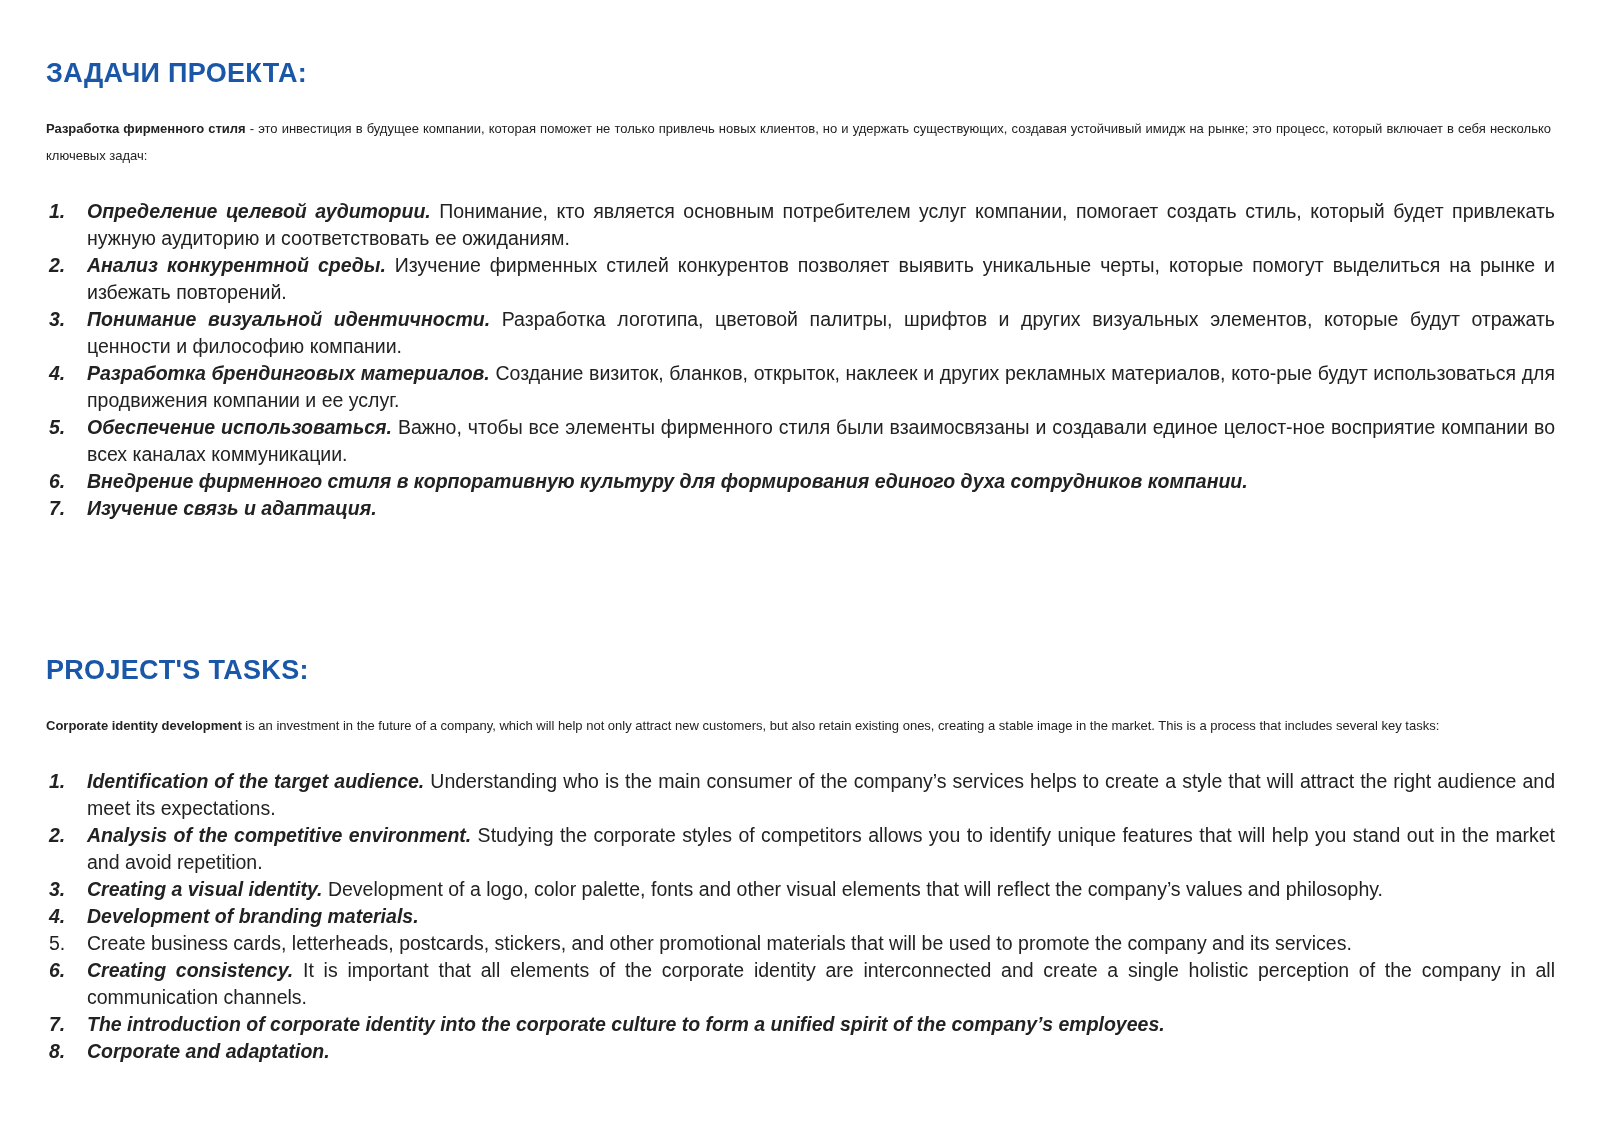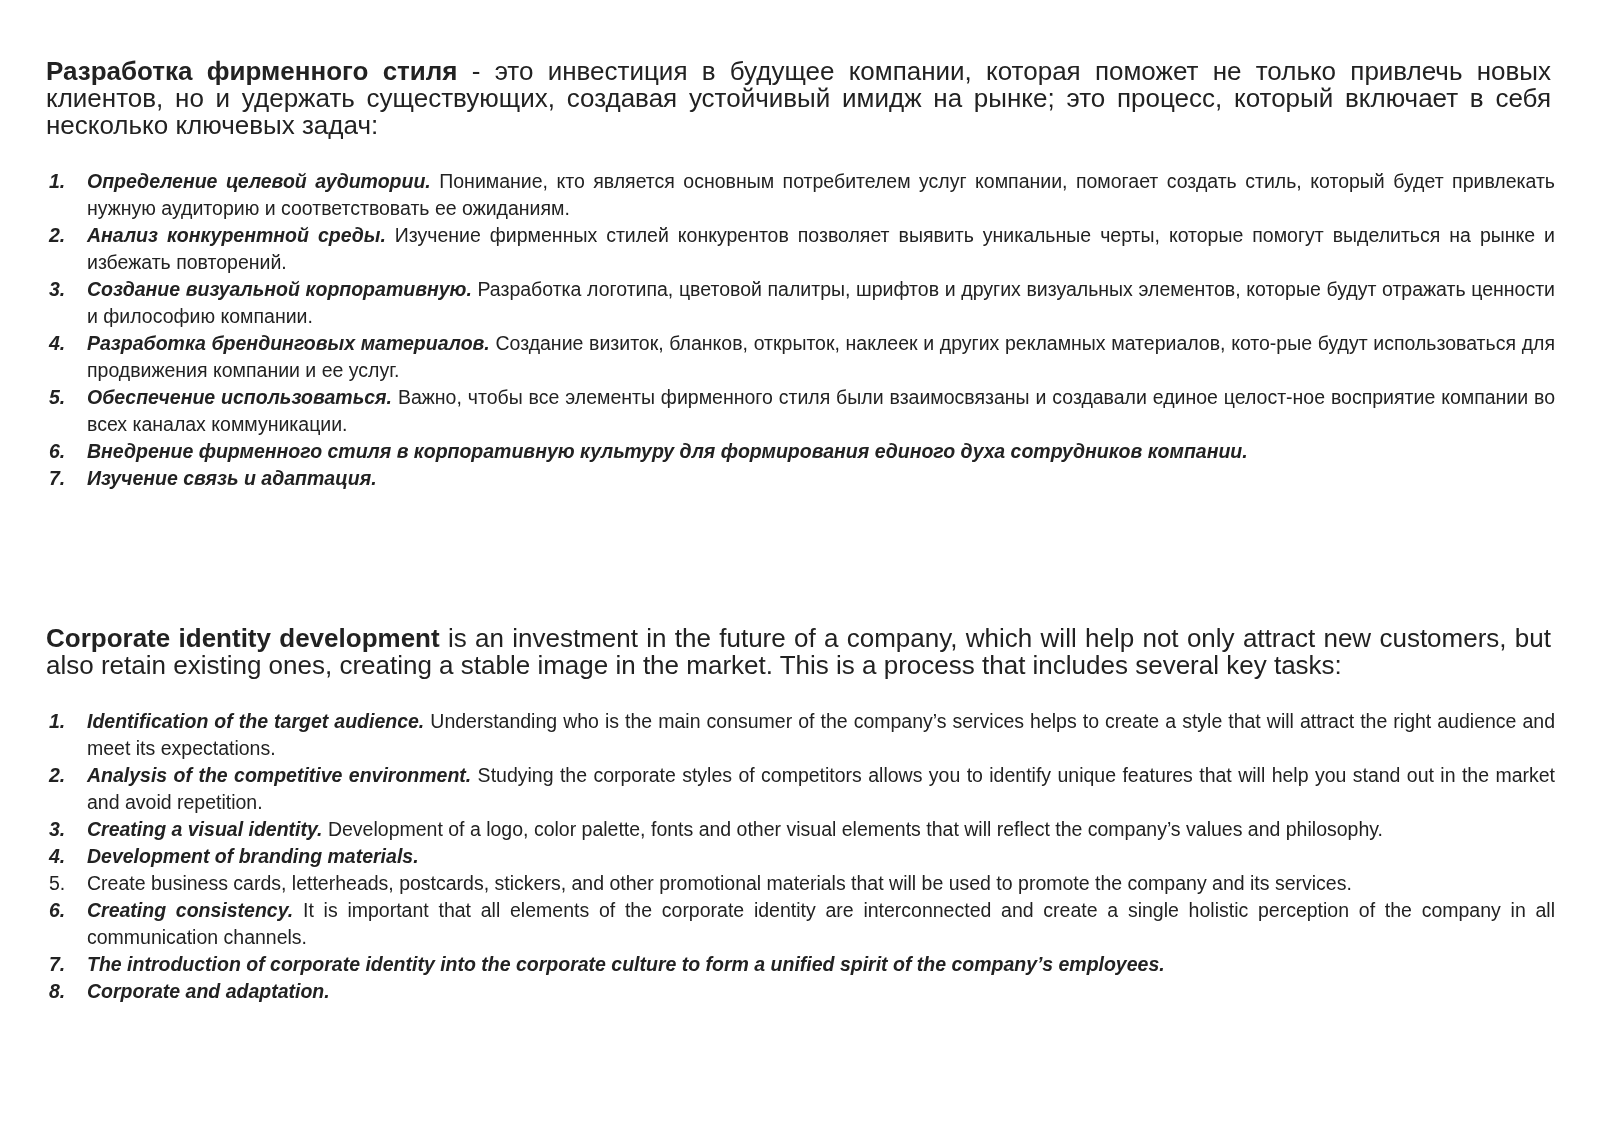--- a/index.html
+++ b/index.html
@@ -14,21 +14,21 @@
   }
   .heading {
     margin: 0 0 26px 0;
     font-size: 27px;
     font-weight: 800;
     letter-spacing: 0.3px;
     color: #1a57a8;
   }
   .intro {
     margin: 0 4px 29px 0;
-    font-size: 26px;
+    font-size: 13px;
     line-height: 27px;
     text-align: justify;
     color: #222222;
   }
   .intro-lead { font-weight: 700; }
   .tasklist {
     list-style: none;
     margin: 0;
     padding: 0;
     font-size: 19.5px;
@@ -47,35 +47,36 @@
   .body { flex: 1; text-align: justify; }
   .bi { font-weight: 700; font-style: italic; margin-top: 9px; }
   .section-en { margin-top: 133px; }
 </style>
 </head>
 <body>
 
 <div class="page">
 
   <section>
+    <h1 class="heading">ЗАДАЧИ ПРОЕКТА:</h1>
 
     <p class="intro"><span class="intro-lead">Разработка фирменного стиля</span><span> - это инвестиция в будущее компании, которая поможет не только привлечь новых клиентов, но и удержать существующих, создавая устойчивый имидж на рынке; это процесс, который включает в себя несколько ключевых задач:</span></p>
 
     <ol class="tasklist">
       <li class="item">
         <span class="num">1.</span>
         <span class="body"><span class="bi">Определение целевой аудитории.</span><span> Понимание, кто является основным потребителем услуг компании, помогает создать стиль, который будет привлекать нужную аудиторию и соответствовать ее ожиданиям.</span></span>
       </li>
       <li class="item">
         <span class="num">2.</span>
         <span class="body"><span class="bi">Анализ конкурентной среды.</span><span> Изучение фирменных стилей конкурентов позволяет выявить уникальные черты, которые помогут выделиться на рынке и избежать повторений.</span></span>
       </li>
       <li class="item">
         <span class="num">3.</span>
-        <span class="body"><span class="bi">Создание визуальной корпоративную.</span><span> Разработка логотипа, цветовой палитры, шрифтов и других визуальных элементов, которые будут отражать ценности и философию компании.</span></span>
+        <span class="body"><span class="bi">Понимание визуальной идентичности.</span><span> Разработка логотипа, цветовой палитры, шрифтов и других визуальных элементов, которые будут отражать ценности и философию компании.</span></span>
       </li>
       <li class="item">
         <span class="num">4.</span>
         <span class="body"><span class="bi">Разработка брендинговых материалов.</span><span> Создание визиток, бланков, открыток, наклеек и других рекламных материалов, кото-рые будут использоваться для продвижения компании и ее услуг.</span></span>
       </li>
       <li class="item">
         <span class="num">5.</span>
         <span class="body"><span class="bi">Обеспечение использоваться.</span><span> Важно, чтобы все элементы фирменного стиля были взаимосвязаны и создавали единое целост-ное восприятие компании во всех каналах коммуникации.</span></span>
       </li>
       <li class="item">
@@ -83,20 +84,21 @@
         <span class="body"><span class="bi">Внедрение фирменного стиля в корпоративную культуру для формирования единого духа сотрудников компании.</span><span></span></span>
       </li>
       <li class="item">
         <span class="num">7.</span>
         <span class="body"><span class="bi">Изучение связь и адаптация.</span><span></span></span>
       </li>
     </ol>
   </section>
 
   <section class="section-en">
+    <h1 class="heading">PROJECT'S TASKS:</h1>
 
     <p class="intro"><span class="intro-lead">Corporate identity development</span><span> is an investment in the future of a company, which will help not only attract new customers, but also retain existing ones, creating a stable image in the market. This is a process that includes several key tasks:</span></p>
 
     <ol class="tasklist">
       <li class="item">
         <span class="num">1.</span>
         <span class="body"><span class="bi">Identification of the target audience.</span><span> Understanding who is the main consumer of the company’s services helps to create a style that will attract the right audience and meet its expectations.</span></span>
       </li>
       <li class="item">
         <span class="num">2.</span>

